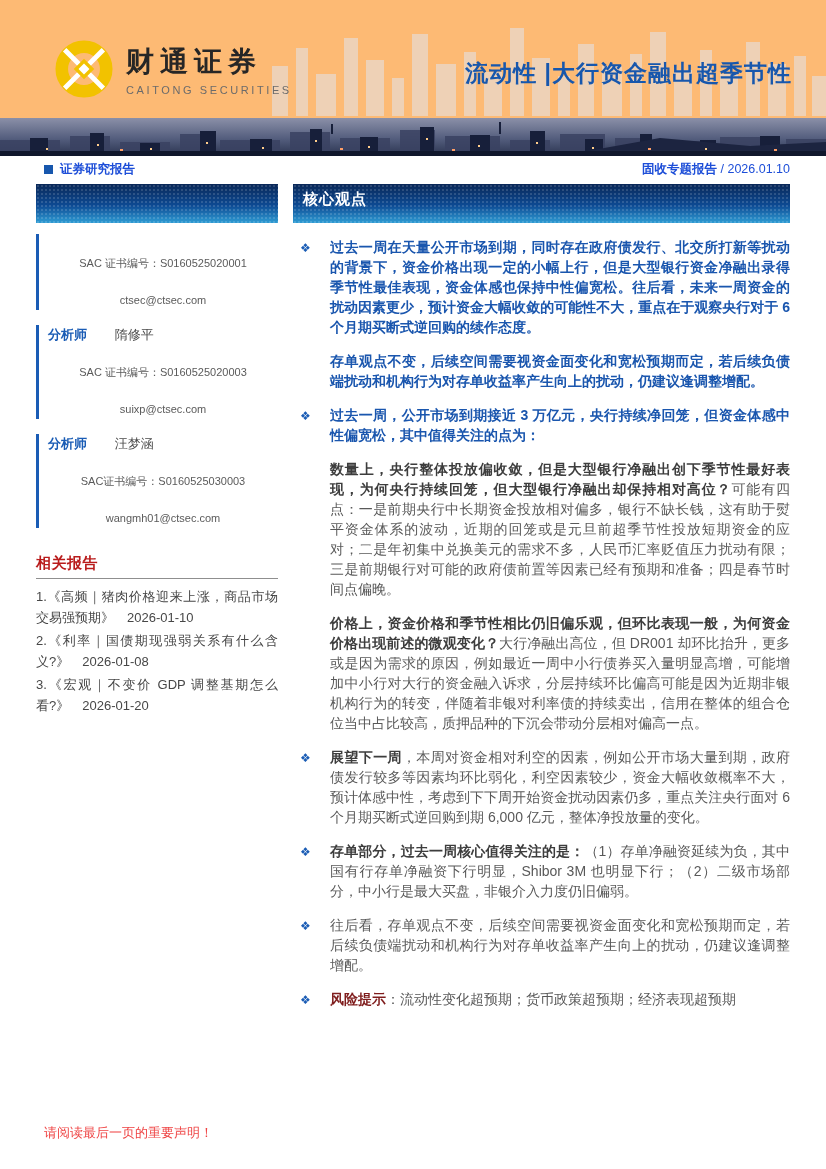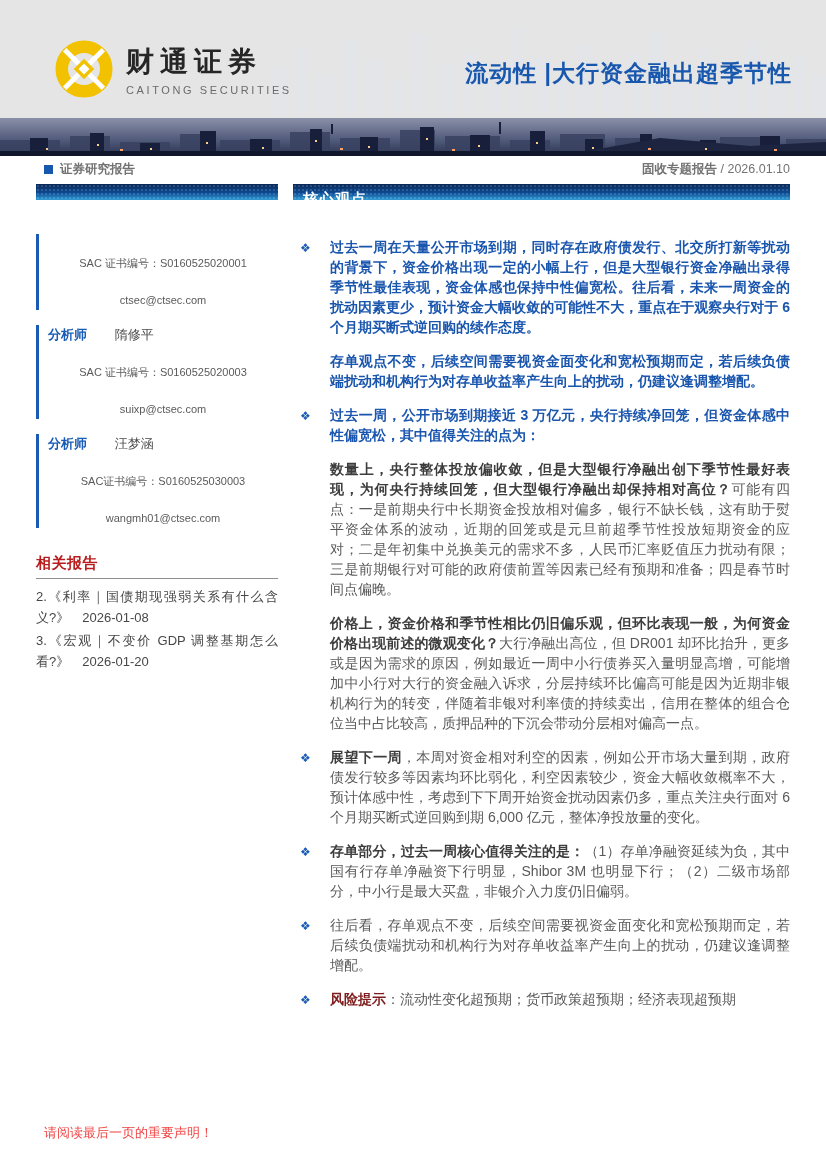--- a/index.html
+++ b/index.html
@@ -1,44 +1,44 @@
 <!DOCTYPE html>
 <html><head>
 <meta charset="utf-8">
 <style>
   html,body{margin:0;padding:0;background:#e8e8e8;}
   .page{position:relative;width:826px;height:1169px;background:#ffffff;overflow:hidden;
         font-family:"Liberation Sans","DejaVu Sans",sans-serif;margin:0 auto;}
 
   
-  .header{position:absolute;top:0;left:0;width:826px;height:148px;background:#e5e5e5;}
+  .header{position:absolute;top:0;left:0;width:826px;height:148px;background:#fdba74;}
   .header-watermark{position:absolute;top:8px;right:0;width:560px;height:108px;opacity:.55;}
   .logo{position:absolute;top:40px;left:55px;display:flex;align-items:center;}
   .logo-icon{width:58px;height:58px;}
   .logo-text{margin-left:13px;}
   .logo-cn{font-size:28px;font-weight:bold;color:#262626;letter-spacing:6px;
            font-family:"Liberation Serif","DejaVu Serif",serif;}
   .logo-en{font-size:11px;color:#6b6b6b;letter-spacing:2.6px;margin-top:3px;}
   .report-title{position:absolute;top:58px;right:34px;font-size:23px;font-weight:bold;
                 color:#1757ad;letter-spacing:1px;white-space:nowrap;}
 
   
   .banner{position:absolute;top:118px;left:0;width:826px;height:38px;}
   .banner svg{display:block;width:826px;height:38px;}
 
   
   .meta-row{position:absolute;top:161px;left:44px;right:36px;display:flex;
-            justify-content:space-between;align-items:flex-start;font-size:12.5px;color:#737373;}
+            justify-content:space-between;align-items:flex-start;font-size:12.5px;color:#1d4ed8;}
   .meta-left{display:flex;align-items:center;font-weight:bold;}
   .meta-square{width:9px;height:9px;background:#1757ad;margin-right:7px;display:inline-block;}
   .meta-right{white-space:nowrap;}
   .meta-right .rt{font-weight:bold;}
 
   
-  .bar{position:absolute;top:184px;height:16px;
+  .bar{position:absolute;top:184px;height:39px;
        background-image:radial-gradient(rgba(255,255,255,.14) 1px,transparent 1px),
          linear-gradient(180deg,#0a2858 0%,#0cole 0%,#0d4a93 55%,#2f9cd4 100%);
        background-image:radial-gradient(rgba(255,255,255,.14) 1px,transparent 1px),
          linear-gradient(180deg,#0a2858 0%,#0d4a93 55%,#2f9cd4 100%);
        background-size:4px 4px,100% 100%;}
   .sidebar-bar{left:36px;width:242px;}
   .content-bar{left:293px;width:497px;color:#ffffff;font-size:15px;font-weight:bold;
                line-height:29px;padding-left:10px;box-sizing:border-box;letter-spacing:1px;}
 
   
@@ -231,20 +231,21 @@
       <span class="analyst-role">分析师</span>
       <span class="analyst-name">汪梦涵</span>
     </div>
     <div class="analyst-sub">SAC证书编号：S0160525030003</div>
     <div class="analyst-sub">wangmh01@ctsec.com</div>
   </div>
 </div>
     <div class="related">
       <div class="related-heading">相关报告</div>
       <div>
+          <div class="related-item">1.《高频｜猪肉价格迎来上涨，商品市场交易强预期》　2026-01-10</div>
           <div class="related-item">2.《利率｜国债期现强弱关系有什么含义?》　2026-01-08</div>
           <div class="related-item">3.《宏观｜不变价 GDP 调整基期怎么看?》　2026-01-20</div>
         </div>
     </div>
   </aside>
 
   <main class="content">
       <div class="para blue"><span class="bullet">❖</span><span>过去一周在天量公开市场到期，同时存在政府债发行、北交所打新等扰动的背景下，资金价格出现一定的小幅上行，但是大型银行资金净融出录得季节性最佳表现，资金体感也保持中性偏宽松。往后看，未来一周资金的扰动因素更少，预计资金大幅收敛的可能性不大，重点在于观察央行对于 6 个月期买断式逆回购的续作态度。</span></div>
       <div class="para blue"><span>存单观点不变，后续空间需要视资金面变化和宽松预期而定，若后续负债端扰动和机构行为对存单收益率产生向上的扰动，仍建议逢调整增配。</span></div>
       <div class="para blue"><span class="bullet">❖</span><span>过去一周，公开市场到期接近 3 万亿元，央行持续净回笼，但资金体感中性偏宽松，其中值得关注的点为：</span></div>

